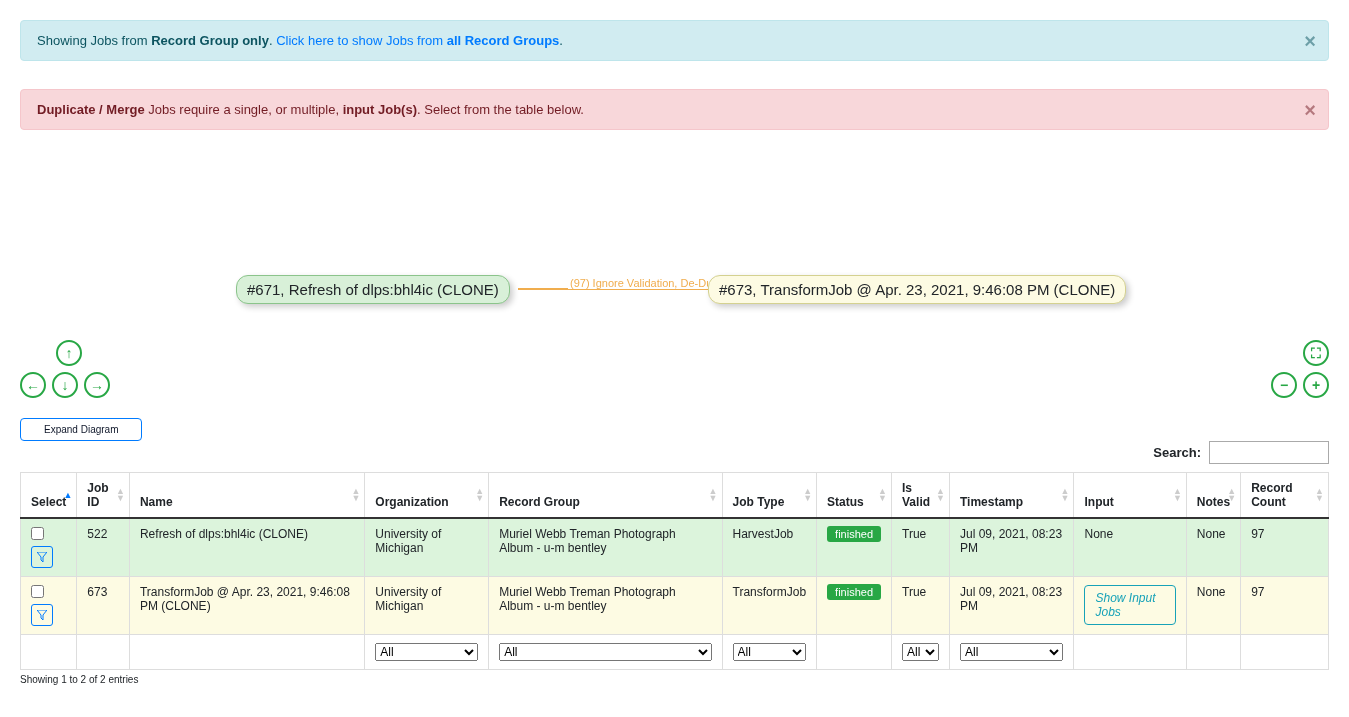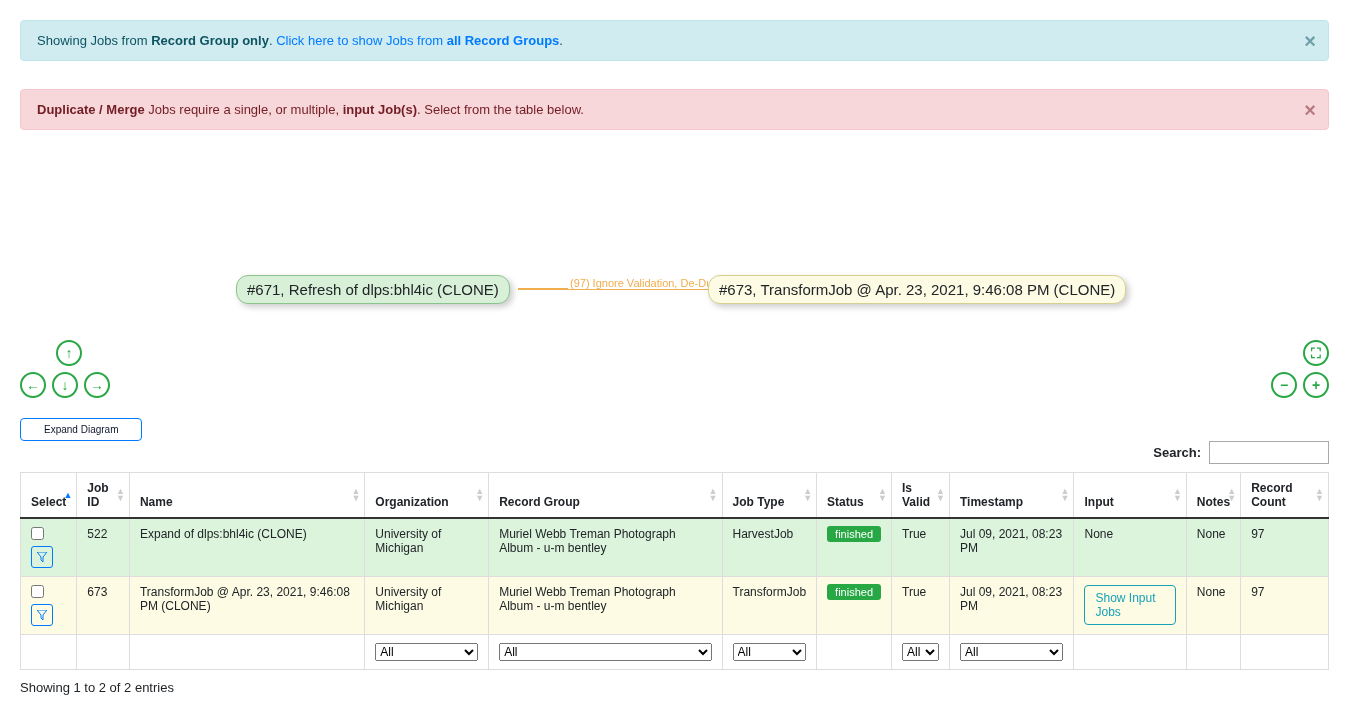--- a/index.html
+++ b/index.html
@@ -204,28 +204,29 @@
       margin-top: 6px;
     }
     .show-btn {
       display: inline-block;
       padding: 5px 10px;
       border: 1px solid #17a2b8;
       border-radius: 4px;
       color: #17a2b8;
       cursor: pointer;
       font-size: 12px;
+      font-style: italic;
     }
     tfoot select {
       width: 100%;
       font-size: 12px;
     }
     .footer-info {
-      margin-top: 10px;
-      font-size: 13px;
+      margin-top: 4px;
+      font-size: 10px;
     }
     .checkbox-cell input {
       display: block;
     }
     .spacer-left { width: 30px; display: inline-block; }
   </style>
 </head>
 <body>
 
 
@@ -303,21 +304,21 @@
     </tr>
   </thead>
   <tbody id="table-body">
       <tr class="row-green">
         <td class="checkbox-cell"><input type="checkbox" style=""><span class="filter-btn">
             <svg width="10" height="10" viewBox="0 0 10 10">
               <path d="M0 0 L10 0 L6 5 L6 10 L4 8 L4 5 Z" fill="none" stroke="#007bff" stroke-width="1"></path>
             </svg>
           </span></td>
         <td>522</td>
-        <td>Expand of dlps:bhl4ic (CLONE)</td>
+        <td>Refresh of dlps:bhl4ic (CLONE)</td>
         <td>University of Michigan</td>
         <td>Muriel Webb Treman Photograph Album - u-m bentley</td>
         <td>HarvestJob</td>
         <td><span class="badge-finished">finished</span></td>
         <td>True</td>
         <td>Jul 09, 2021, 08:23 PM</td>
         <td>None</td>
         <td>None</td>
         <td>97</td>
       </tr>

